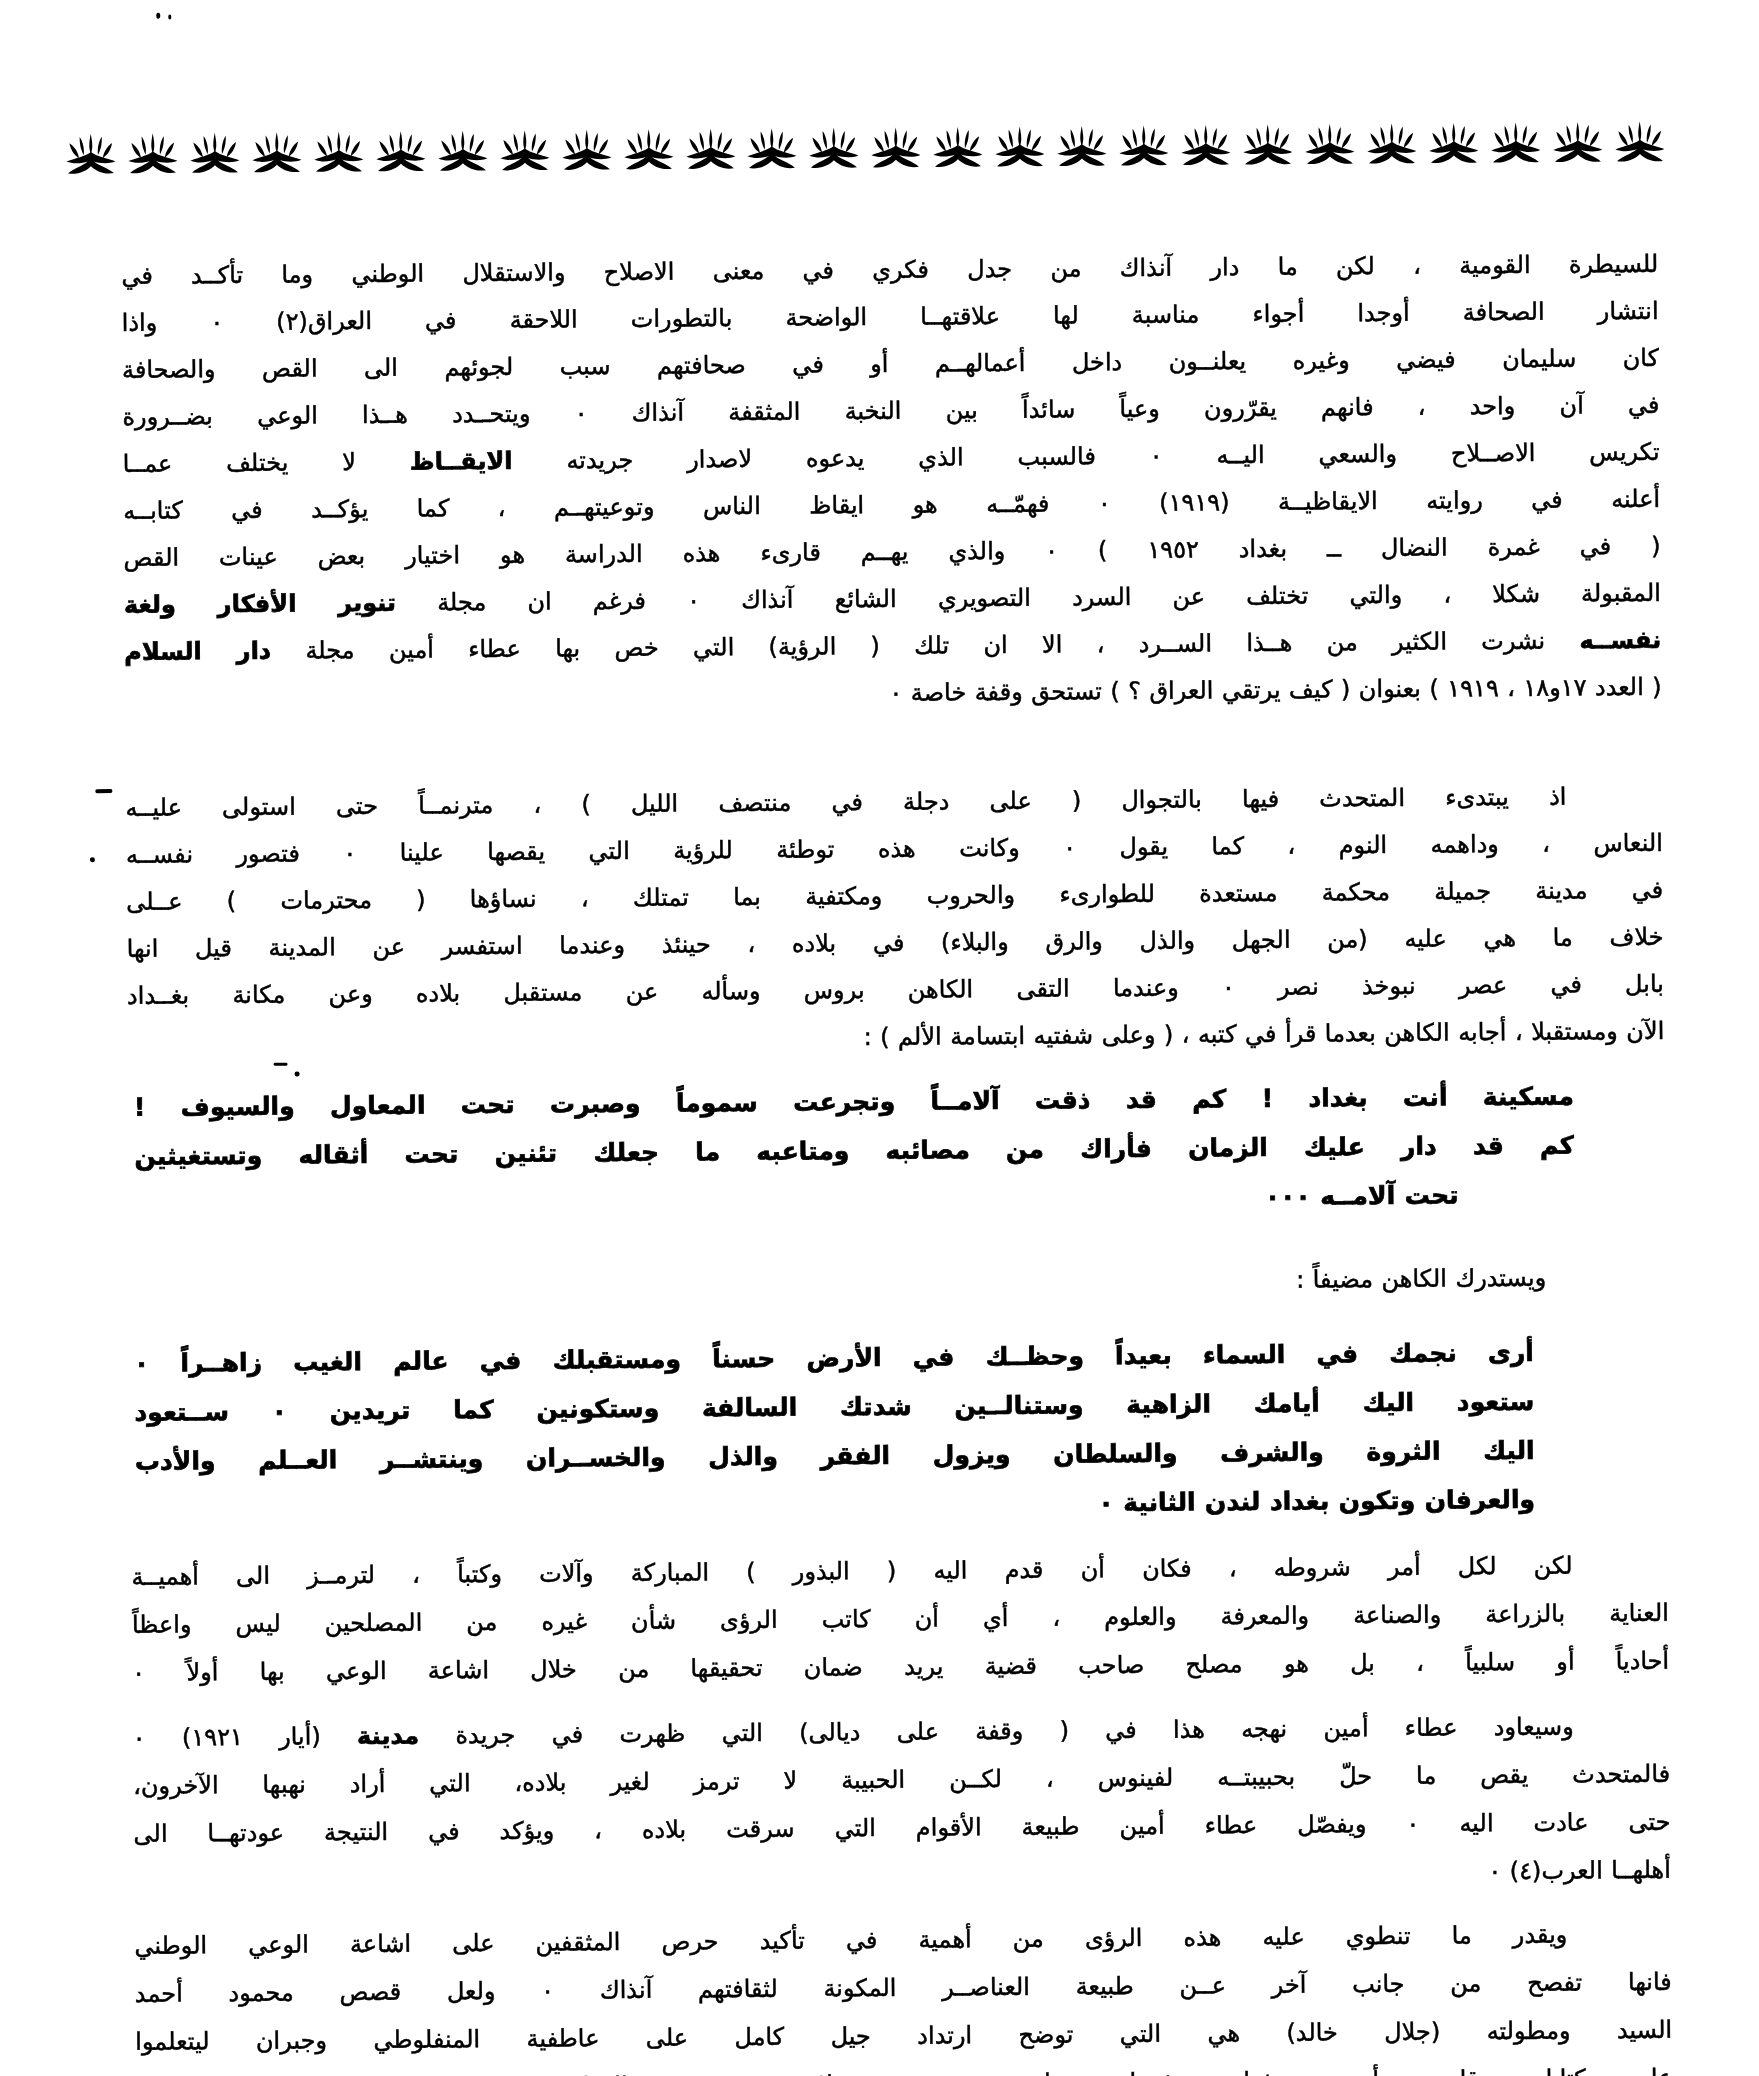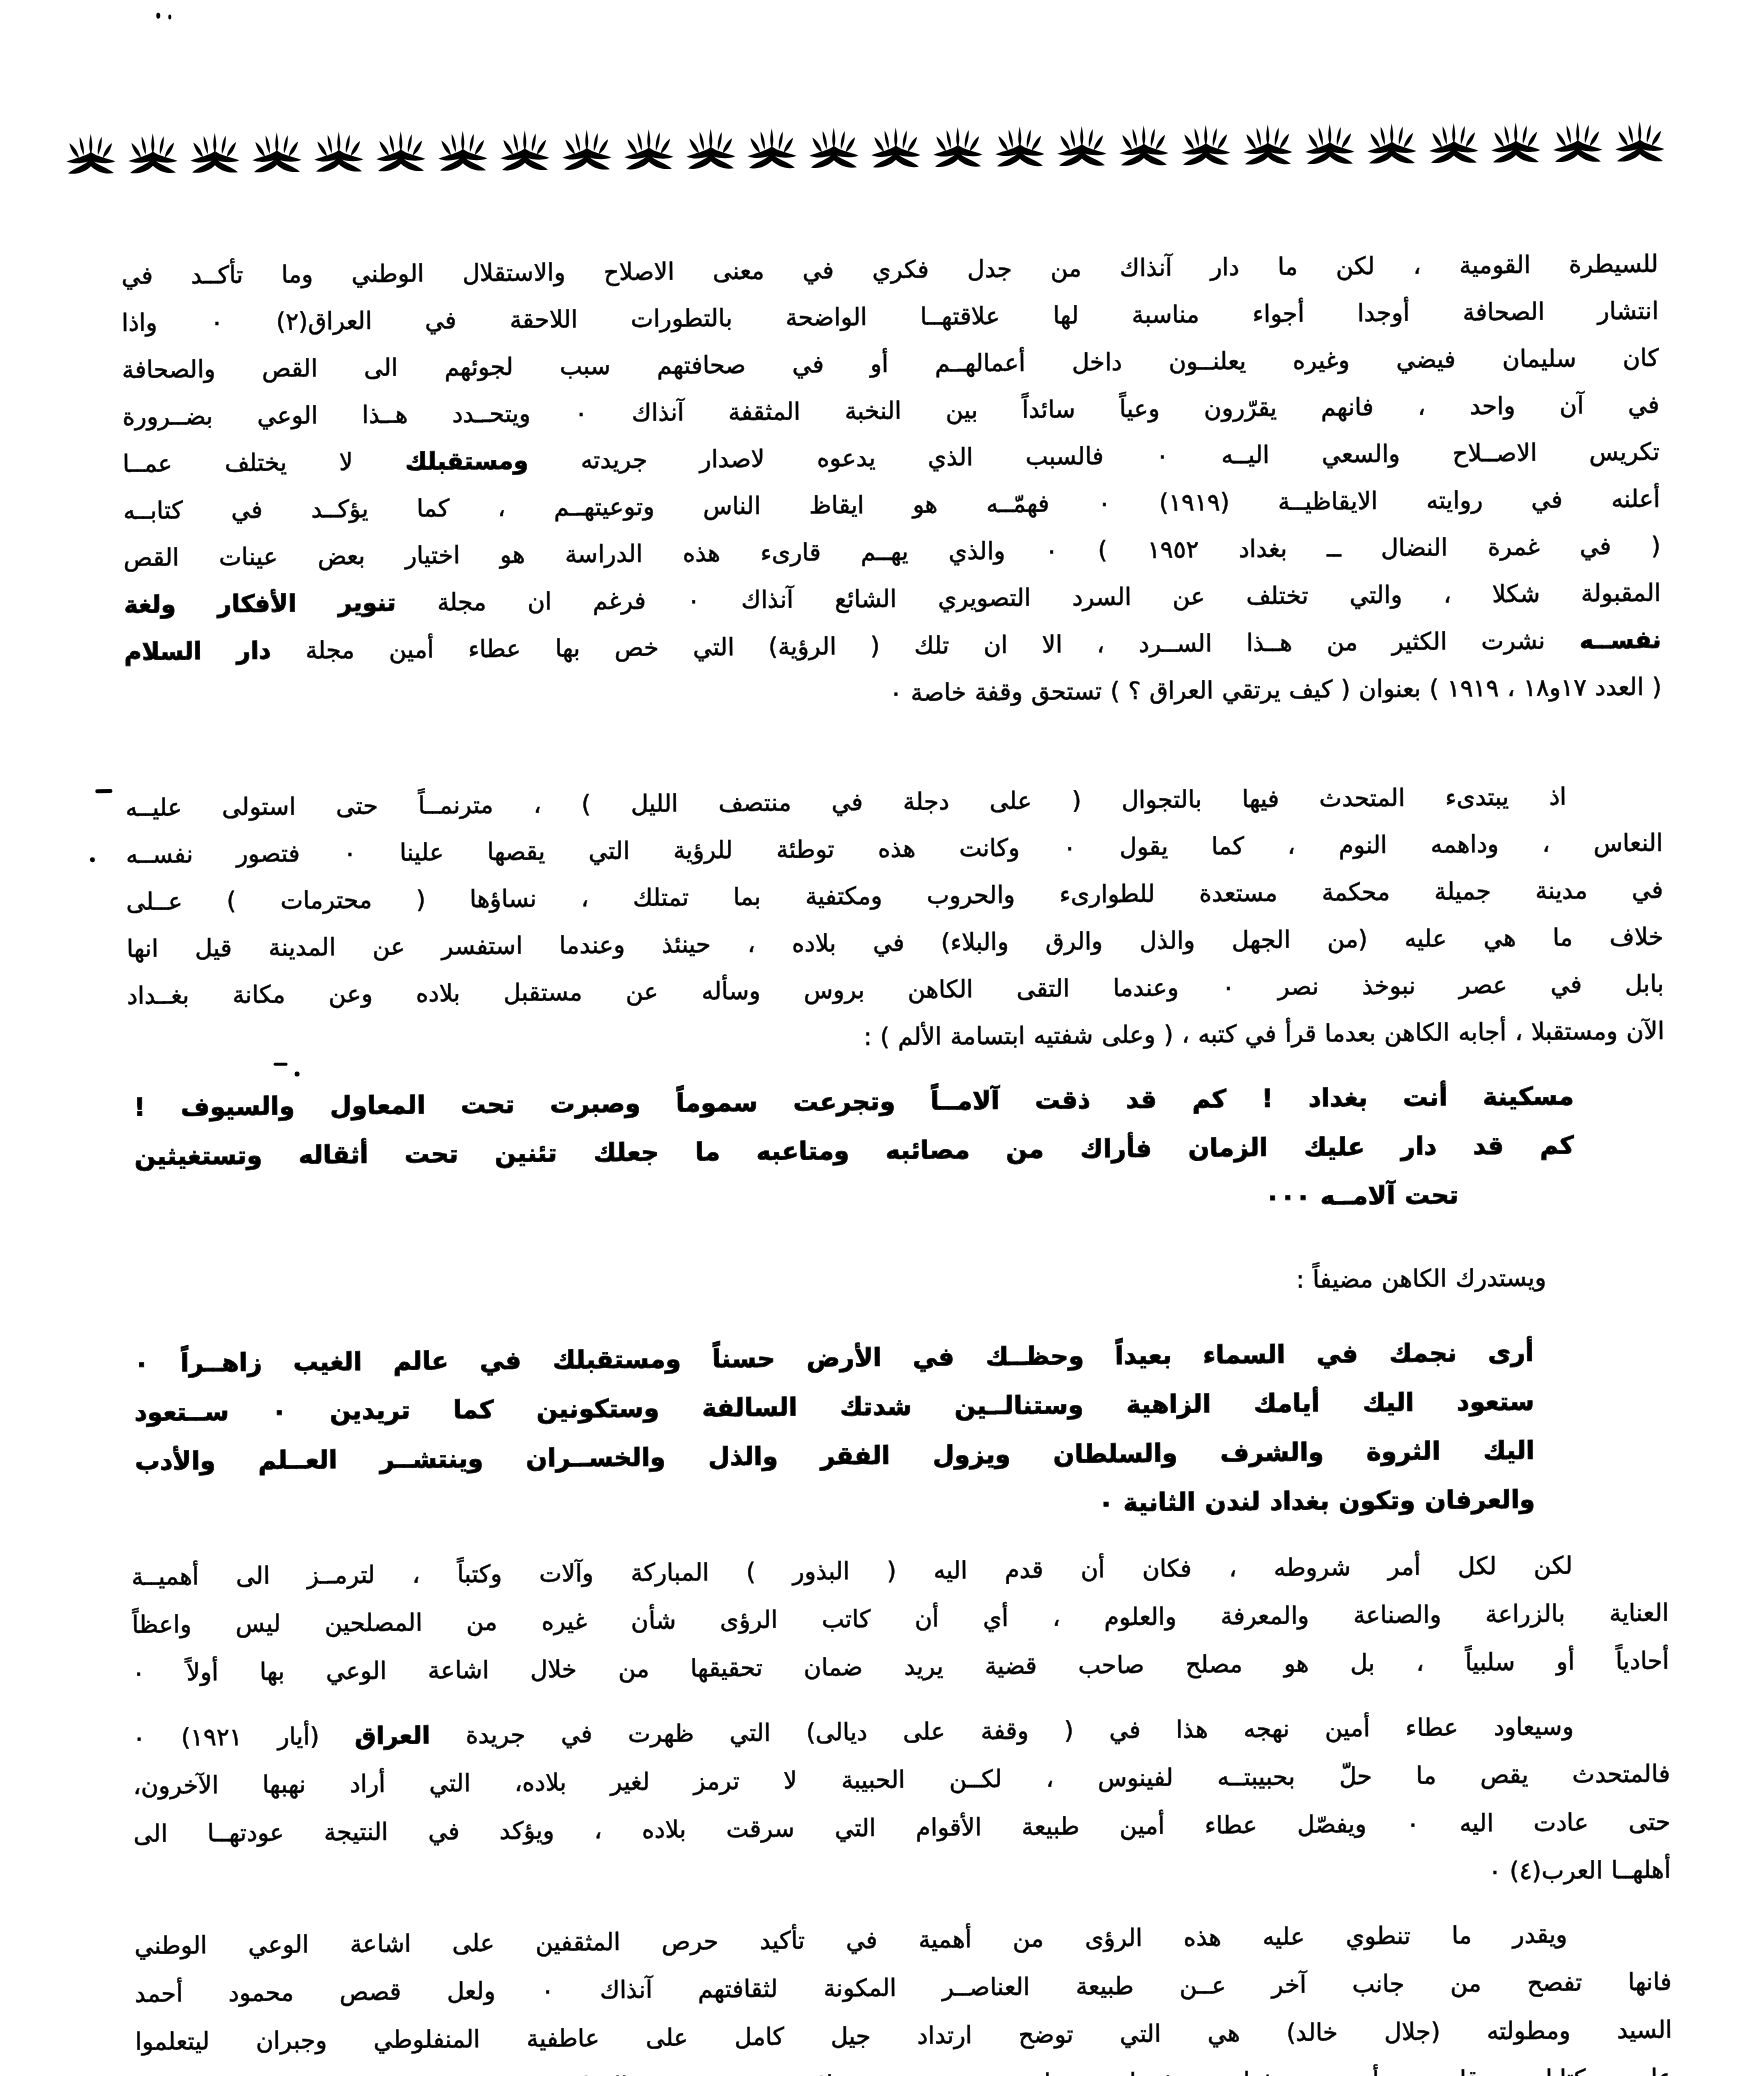--- a/index.html
+++ b/index.html
@@ -312,21 +312,21 @@
     <path d="M36 24 C28 30 18 31 5 36 C15 40 26 38 32 36 C25 42 15 44 7 51 C20 53 30 48 36 42 C42 48 52 53 65 51 C57 44 47 42 40 36 C46 38 57 40 67 36 C54 31 44 30 36 24 Z"></path>
   </svg>
 </div>
 
     <div class="textcol">
       <div data-section="p1">
           <div class="line">للسيطرة القومية ، لكن ما دار آنذاك من جدل فكري في معنى الاصلاح والاستقلال الوطني وما تأكــد في</div>
           <div class="line">انتشار الصحافة أوجدا أجواء مناسبة لها علاقتهــا الواضحة بالتطورات اللاحقة في العراق(٢) ٠ واذا</div>
           <div class="line">كان سليمان فيضي وغيره يعلنــون داخل أعمالهــم أو في صحافتهم سبب لجوئهم الى القص والصحافة</div>
           <div class="line">في آن واحد ، فانهم يقرّرون وعياً سائداً بين النخبة المثقفة آنذاك ٠ ويتحــدد هــذا الوعي بضــرورة</div>
-          <div class="line"><span>تكريس الاصــلاح والسعي اليــه ٠ فالسبب الذي يدعوه لاصدار جريدته </span><span class="b">ومستقبلك</span><span> لا يختلف عمــا</span></div>
+          <div class="line"><span>تكريس الاصــلاح والسعي اليــه ٠ فالسبب الذي يدعوه لاصدار جريدته </span><span class="b">الايقــاظ</span><span> لا يختلف عمــا</span></div>
           <div class="line">أعلنه في روايته الايقاظيــة (١٩١٩) ٠ فهمّــه هو ايقاظ الناس وتوعيتهــم ، كما يؤكــد في كتابــه</div>
           <div class="line">( في غمرة النضال ــ بغداد ١٩٥٢ ) ٠ والذي يهــم قارىء هذه الدراسة هو اختيار بعض عينات القص</div>
           <div class="line"><span>المقبولة شكلا ، والتي تختلف عن السرد التصويري الشائع آنذاك ٠ فرغم ان مجلة </span><span class="b">تنوير الأفكار ولغة</span></div>
           <div class="line"><span class="b">نفســه</span><span> نشرت الكثير من هــذا الســرد ، الا ان تلك ( الرؤية) التي خص بها عطاء أمين مجلة </span><span class="b">دار السلام</span></div>
           <div class="line end">( العدد ١٧و١٨ ، ١٩١٩ ) بعنوان ( كيف يرتقي العراق ؟ ) تستحق وقفة خاصة ٠</div>
         </div>
       <div data-section="p2">
           <div class="line">اذ يبتدىء المتحدث فيها بالتجوال ( على دجلة في منتصف الليل ) ، مترنمــاً حتى استولى عليــه</div>
           <div class="line">النعاس ، وداهمه النوم ، كما يقول ٠ وكانت هذه توطئة للرؤية التي يقصها علينا ٠ فتصور نفســه</div>
           <div class="line">في مدينة جميلة محكمة مستعدة للطوارىء والحروب ومكتفية بما تمتلك ، نساؤها ( محترمات ) عــلى</div>
@@ -347,21 +347,21 @@
           <div class="line">ستعود اليك أيامك الزاهية وستنالــين شدتك السالفة وستكونين كما تريدين ٠ ســتعود</div>
           <div class="line">اليك الثروة والشرف والسلطان ويزول الفقر والذل والخســران وينتشــر العــلم والأدب</div>
           <div class="line end">والعرفان وتكون بغداد لندن الثانية ٠</div>
         </div>
       <div data-section="p3">
           <div class="line">لكن لكل أمر شروطه ، فكان أن قدم اليه ( البذور ) المباركة وآلات وكتباً ، لترمــز الى أهميــة</div>
           <div class="line">العناية بالزراعة والصناعة والمعرفة والعلوم ، أي أن كاتب الرؤى شأن غيره من المصلحين ليس واعظاً</div>
           <div class="line">أحادياً أو سلبياً ، بل هو مصلح صاحب قضية يريد ضمان تحقيقها من خلال اشاعة الوعي بها أولاً ٠</div>
         </div>
       <div data-section="p4">
-          <div class="line"><span>وسيعاود عطاء أمين نهجه هذا في ( وقفة على ديالى) التي ظهرت في جريدة </span><span class="b">العراق</span><span> (أيار ١٩٢١) ٠</span></div>
+          <div class="line"><span>وسيعاود عطاء أمين نهجه هذا في ( وقفة على ديالى) التي ظهرت في جريدة </span><span class="b">مدينة</span><span> (أيار ١٩٢١) ٠</span></div>
           <div class="line">فالمتحدث يقص ما حلّ بحبيبتــه لفينوس ، لكــن الحبيبة لا ترمز لغير بلاده، التي أراد نهبها الآخرون،</div>
           <div class="line">حتى عادت اليه ٠ ويفصّل عطاء أمين طبيعة الأقوام التي سرقت بلاده ، ويؤكد في النتيجة عودتهــا الى</div>
           <div class="line end">أهلهــا العرب(٤) ٠</div>
         </div>
       <div data-section="p5">
           <div class="line">ويقدر ما تنطوي عليه هذه الرؤى من أهمية في تأكيد حرص المثقفين على اشاعة الوعي الوطني</div>
           <div class="line">فانها تفصح من جانب آخر عــن طبيعة العناصــر المكونة لثقافتهم آنذاك ٠ ولعل قصص محمود أحمد</div>
           <div class="line">السيد ومطولته (جلال خالد) هي التي توضح ارتداد جيل كامل على عاطفية المنفلوطي وجبران ليتعلموا</div>
           <div class="line">على كتابات قاسم أمين وشبلي شميل وطــه حسين وسلامة موسى والعقاد ، وعلى نخبة من الكتــاب</div>
         </div>

